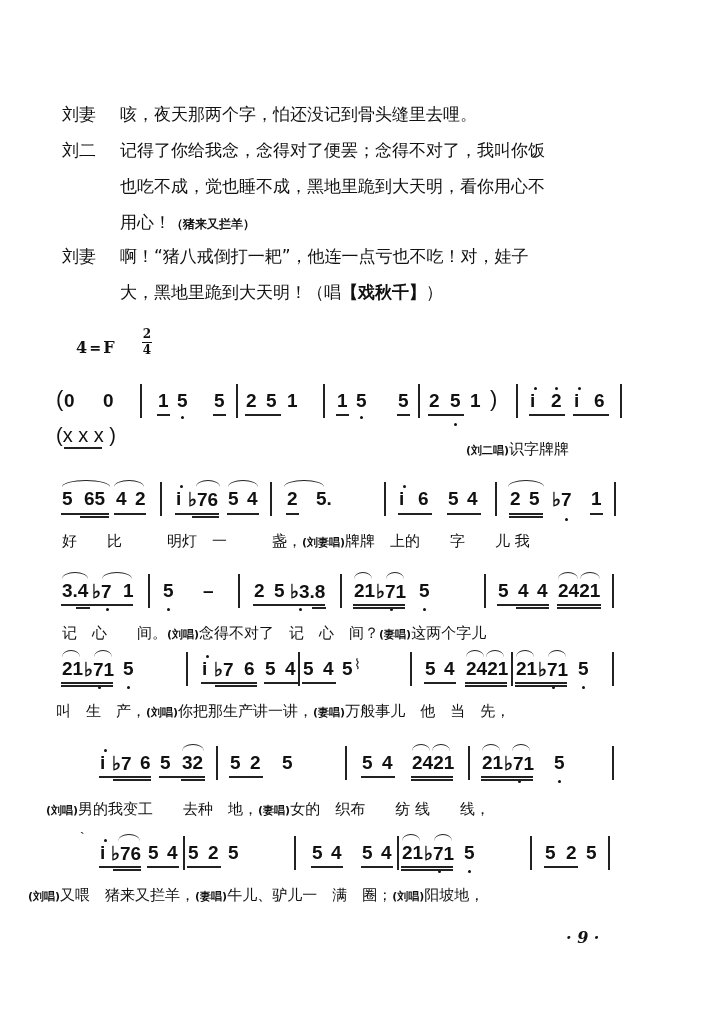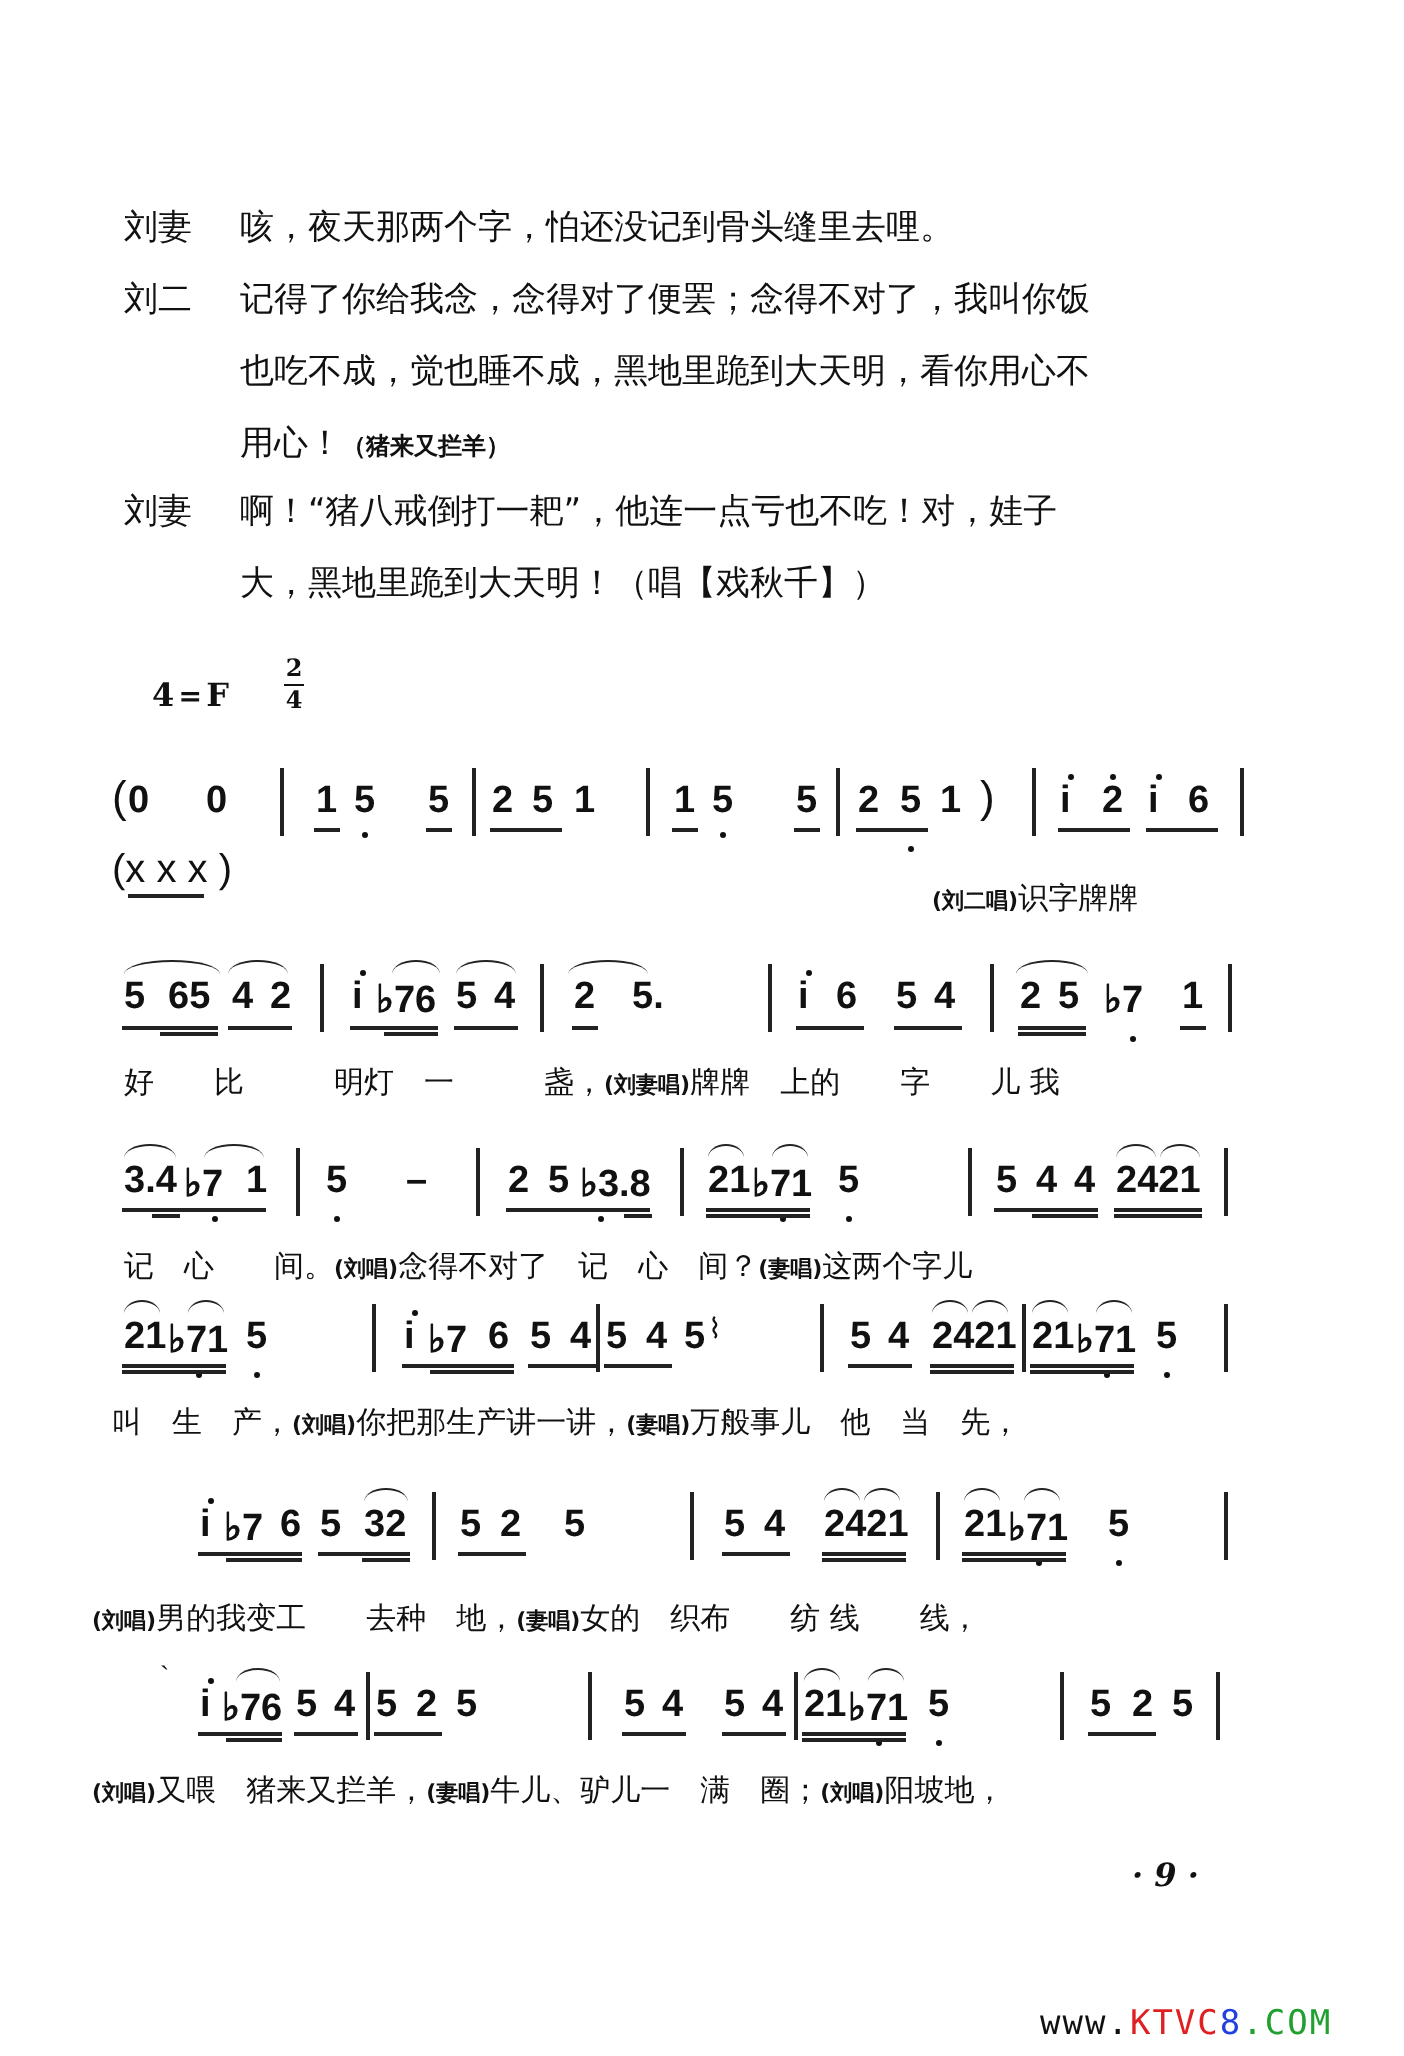--- a/index.html
+++ b/index.html
@@ -7,21 +7,21 @@
     width: 702px; height: 1028px; position: relative; overflow: hidden;
     font-family: "DejaVu Sans", "Liberation Sans", sans-serif; color: #111;
   }
   .page { position: absolute; left: 0; top: 0; width: 702px; height: 1028px; }
 
   
   .dlg { position: absolute; left: 62px; width: 600px; font-size: 17px; line-height: 21px; }
   .dlg .spk { position: absolute; left: 0; top: 0; width: 52px; }
   .dlg .line { position: absolute; left: 58px; white-space: nowrap; }
   .small { font-size: 12px; font-weight: bold; }
-  .bold { font-weight: normal; }
+  .bold { font-weight: bold; }
 
   
   .key { position: absolute; left: 76px; top: 338px; font-family: "DejaVu Serif", serif; font-weight: bold; font-size: 16px; }
   .timesig { position: absolute; left: 142px; top: 328px; font-family: "DejaVu Serif", serif; font-weight: bold; font-size: 12px; text-align: center; line-height: 13px; }
   .timesig .bar { border-top: 1.5px solid #111; width: 10px; margin: 1px auto; }
 
   
   .row { position: absolute; left: 0; width: 702px; }
   .tok { position: absolute; font-family: "Liberation Sans", sans-serif; font-weight: bold; font-size: 19px; white-space: nowrap; }
   .bl { position: absolute; width: 2px; background: #222; }
@@ -340,23 +340,20 @@
     <div class="ul" style="left:401px;top:24px;width:52px;"></div>
     <div class="ul" style="left:401px;top:27px;width:52px;"></div>
     <span class="tok" style="left:464px;top:0;">5</span>
     <div class="dot" style="left:468px;top:28px;"></div>
     <div class="bl" style="left:530px;top:-6px;height:34px;"></div>
     <span class="tok" style="left:545px;top:0;">5</span>
     <span class="tok" style="left:566px;top:0;">2</span>
     <div class="ul" style="left:544px;top:24px;width:34px;"></div>
     <span class="tok" style="left:586px;top:0;">5</span>
     <div class="bl" style="left:608px;top:-6px;height:34px;"></div>
-    <div class="lyr" style="left:46px;top:44px;text-align:center;">
+    <div class="lyr" style="left:28px;top:44px;text-align:center;">
       <span class="sm">(刘唱)</span><span>又喂　猪来又拦羊，</span><span class="sm">(妻唱)</span><span>牛儿、驴儿一　满　圈；</span><span class="sm">(刘唱)</span><span>阳坡地，</span>
     </div>
   </div>
 
   <div class="pagenum">· 9 ·</div>
 
-  <div class="wm">
-    <span id="wm0" style="color: rgb(17, 17, 17);">www.</span><span id="wm1" style="color: rgb(224, 32, 32);">KTVC</span><span id="wm2" style="color: rgb(32, 64, 224);">8</span><span id="wm3" style="color: rgb(32, 160, 48);">.COM</span>
-  </div>
 </div>
 
 </body></html>

